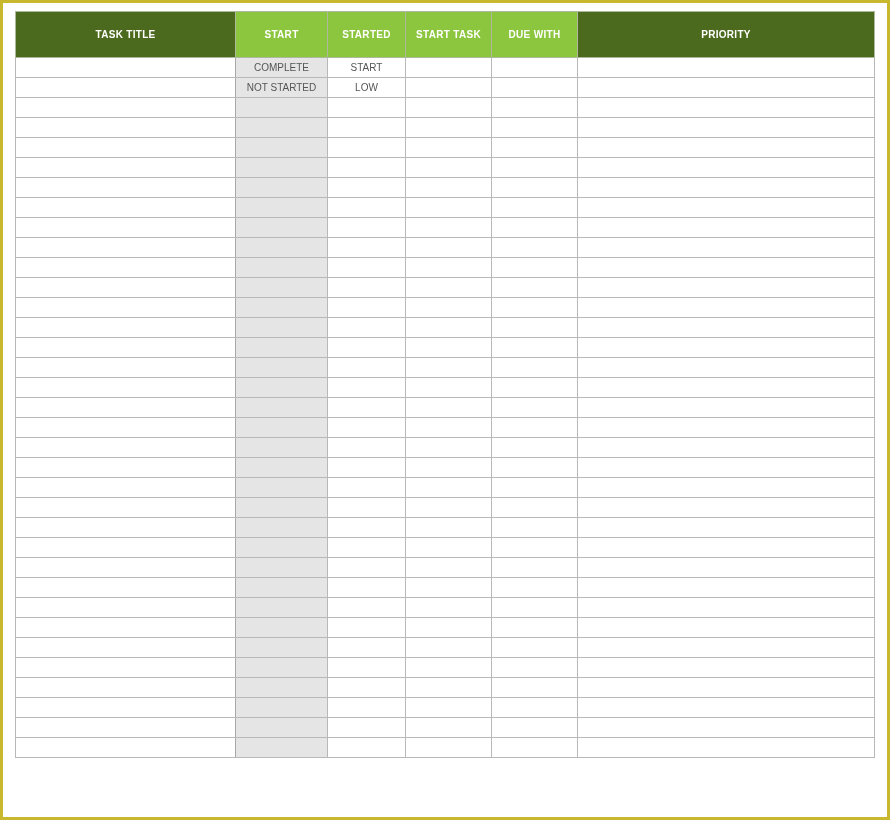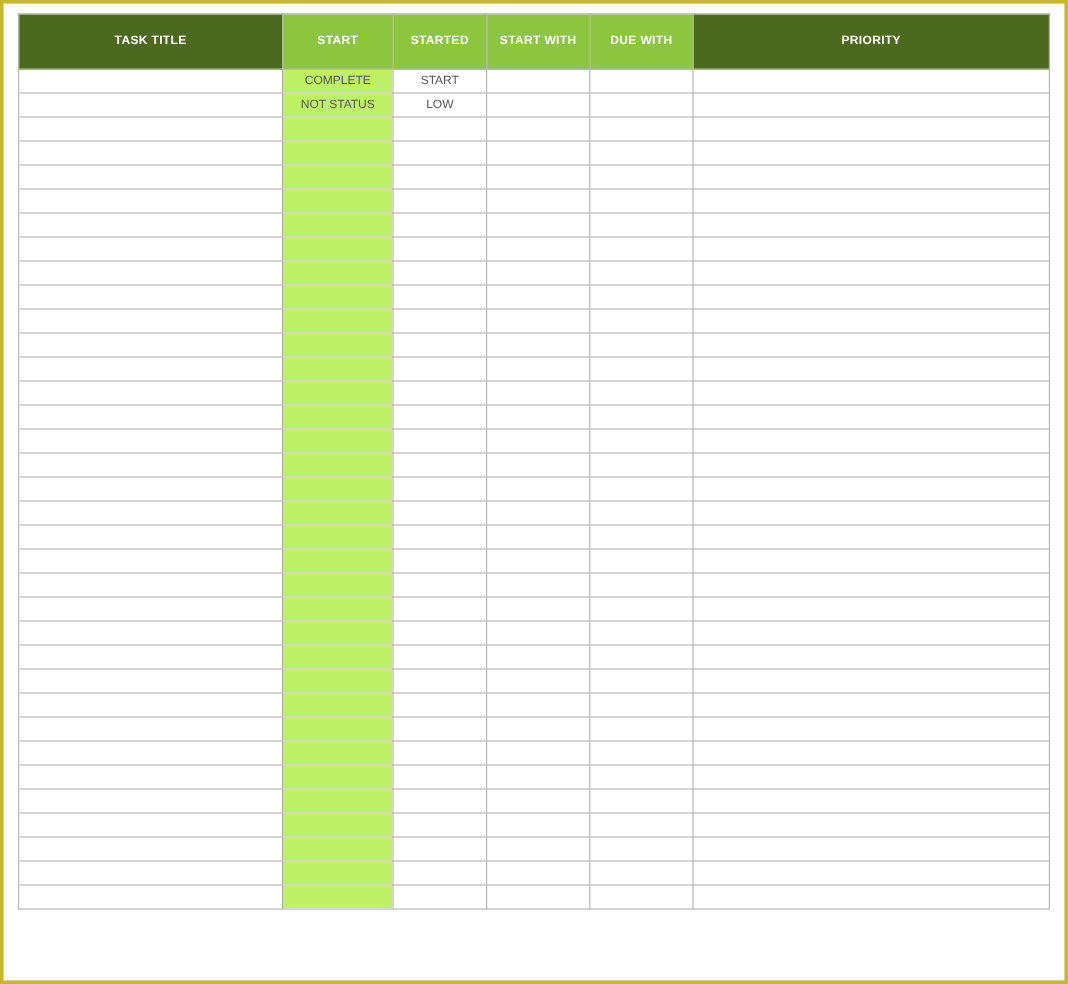--- a/index.html
+++ b/index.html
@@ -51,21 +51,21 @@
     height: 20px;
     border: 1px solid #b8b8b8;
     font-size: 10px;
     text-align: center;
     color: #555;
     padding: 0 4px;
     white-space: nowrap;
     overflow: hidden;
   }
   tbody td.task     { text-align: left; border-right-color:#a8a8a8; }
-  tbody td.status   { background: #bef264; }
+  tbody td.status   { background: #e5e5e5; }
   tbody td.comments { text-align: left; }
 </style>
 </head>
 <body>
 
 <div class="frame">
 
   <table>
     <colgroup>
       <col class="c-task">
@@ -73,37 +73,37 @@
         <col class="c-priority">
       <col class="c-start">
         <col class="c-due">
         <col class="c-comments">
     </colgroup>
     <thead>
       <tr>
         <th class="dark">TASK TITLE</th>
         <th class="light">START</th>
         <th class="light">STARTED</th>
-        <th class="light">START WITH</th>
+        <th class="light">START TASK</th>
         <th class="light">DUE WITH</th>
         <th class="dark">PRIORITY</th>
       </tr>
     </thead>
     <tbody id="tbody">
         <tr>
           <td class="task"></td>
           <td class="status">COMPLETE</td>
           <td>START</td>
           <td></td>
           <td></td>
           <td class="comments"></td>
         </tr>
         <tr>
           <td class="task"></td>
-          <td class="status">NOT STATUS</td>
+          <td class="status">NOT STARTED</td>
           <td>LOW</td>
           <td></td>
           <td></td>
           <td class="comments"></td>
         </tr>
         <tr>
           <td class="task"></td>
           <td class="status"></td>
           <td></td>
           <td></td>

